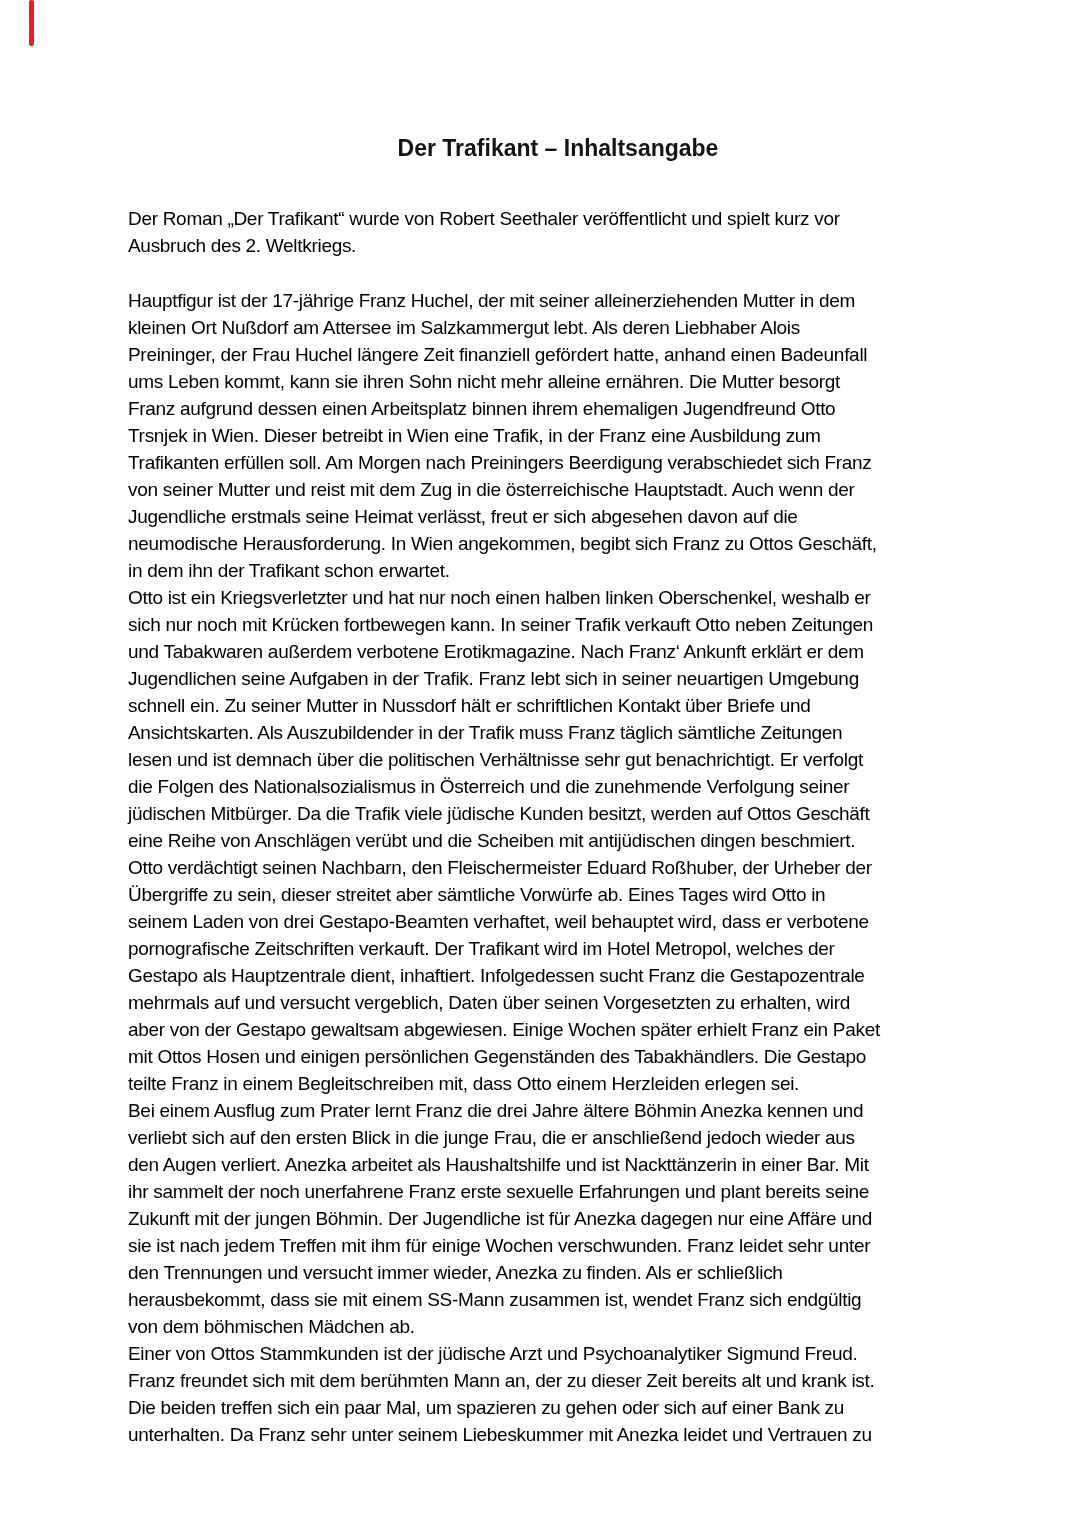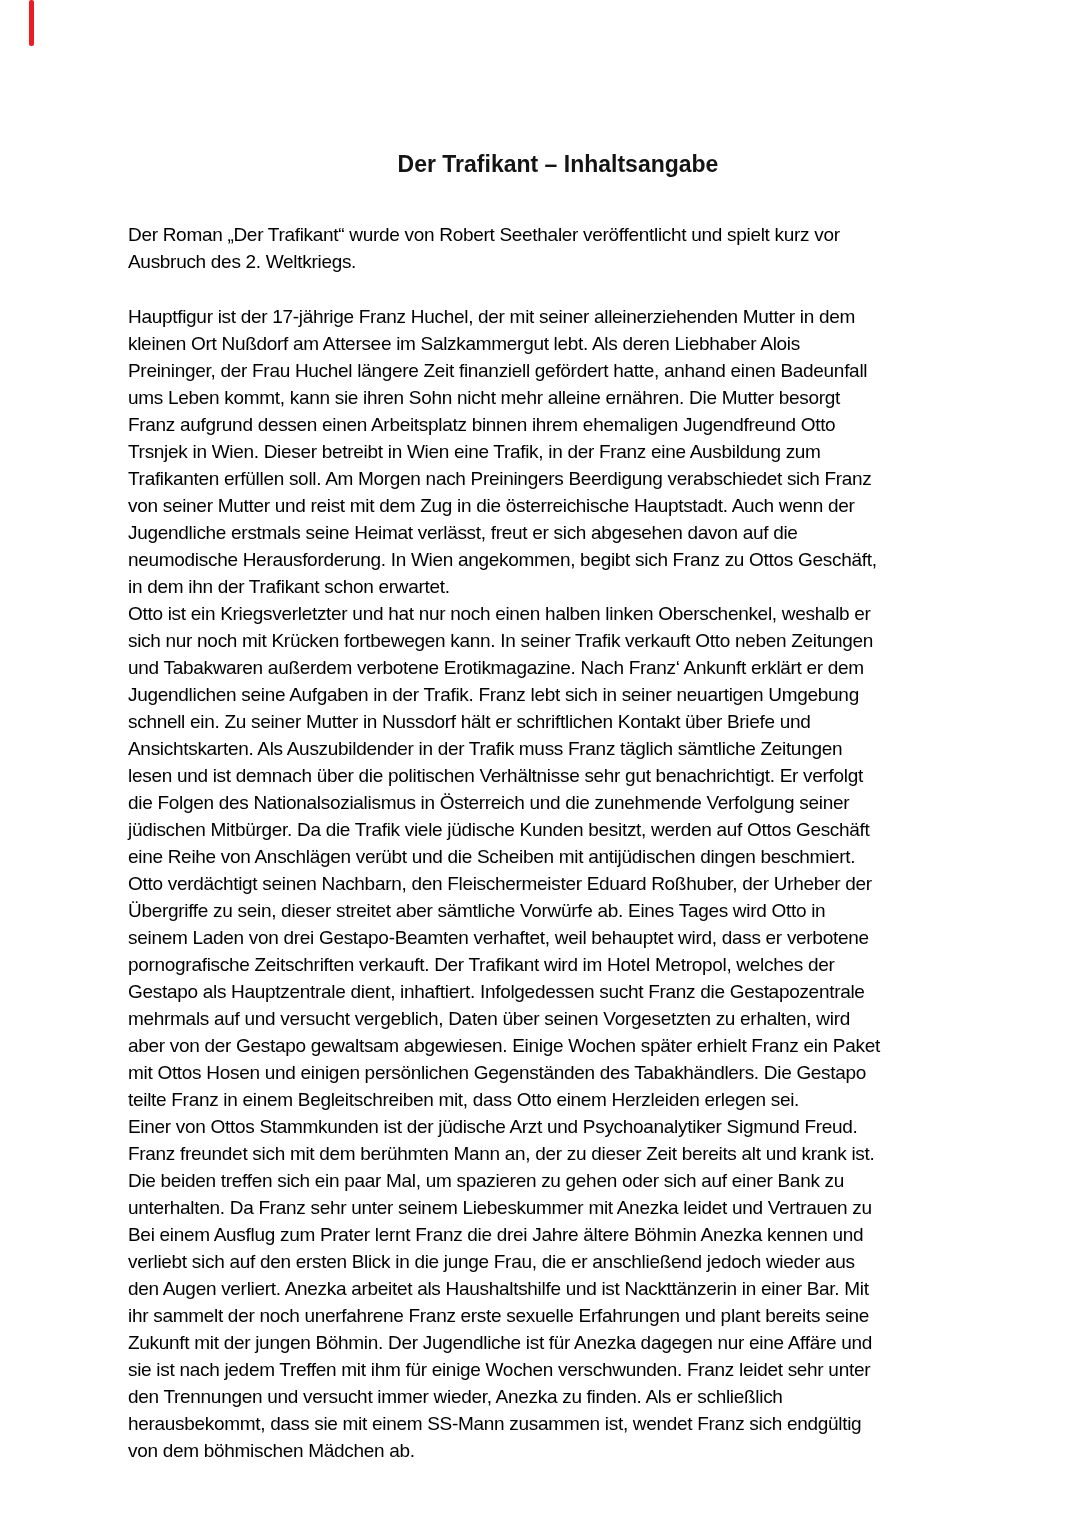--- a/index.html
+++ b/index.html
@@ -23,21 +23,21 @@
     height: 46px;
     border-radius: 2px;
   }
   .doc {
     position: absolute;
     left: 128px;
     top: 133px;
     width: 860px;
   }
   .doc-title {
-    margin: 16px 0 42px 0;
+    margin: 0 0 42px 0;
     font-size: 23px;
     line-height: 30px;
     font-weight: 700;
     text-align: center;
     color: #141414;
   }
   .para {
     margin: 0;
     font-size: 19px;
     line-height: 27px;
@@ -85,27 +85,27 @@
 Otto verdächtigt seinen Nachbarn, den Fleischermeister Eduard Roßhuber, der Urheber der
 Übergriffe zu sein, dieser streitet aber sämtliche Vorwürfe ab. Eines Tages wird Otto in
 seinem Laden von drei Gestapo-Beamten verhaftet, weil behauptet wird, dass er verbotene
 pornografische Zeitschriften verkauft. Der Trafikant wird im Hotel Metropol, welches der
 Gestapo als Hauptzentrale dient, inhaftiert. Infolgedessen sucht Franz die Gestapozentrale
 mehrmals auf und versucht vergeblich, Daten über seinen Vorgesetzten zu erhalten, wird
 aber von der Gestapo gewaltsam abgewiesen. Einige Wochen später erhielt Franz ein Paket
 mit Ottos Hosen und einigen persönlichen Gegenständen des Tabakhändlers. Die Gestapo
 teilte Franz in einem Begleitschreiben mit, dass Otto einem Herzleiden erlegen sei.</p>
 
-  <p class="para">Einer von Ottos Stammkunden ist der jüdische Arzt und Psychoanalytiker Sigmund Freud.
-Franz freundet sich mit dem berühmten Mann an, der zu dieser Zeit bereits alt und krank ist.
-Die beiden treffen sich ein paar Mal, um spazieren zu gehen oder sich auf einer Bank zu
-unterhalten. Da Franz sehr unter seinem Liebeskummer mit Anezka leidet und Vertrauen zu</p>
-
   <p class="para">Bei einem Ausflug zum Prater lernt Franz die drei Jahre ältere Böhmin Anezka kennen und
 verliebt sich auf den ersten Blick in die junge Frau, die er anschließend jedoch wieder aus
 den Augen verliert. Anezka arbeitet als Haushaltshilfe und ist Nackttänzerin in einer Bar. Mit
 ihr sammelt der noch unerfahrene Franz erste sexuelle Erfahrungen und plant bereits seine
 Zukunft mit der jungen Böhmin. Der Jugendliche ist für Anezka dagegen nur eine Affäre und
 sie ist nach jedem Treffen mit ihm für einige Wochen verschwunden. Franz leidet sehr unter
 den Trennungen und versucht immer wieder, Anezka zu finden. Als er schließlich
 herausbekommt, dass sie mit einem SS-Mann zusammen ist, wendet Franz sich endgültig
 von dem böhmischen Mädchen ab.</p>
+
+  <p class="para">Einer von Ottos Stammkunden ist der jüdische Arzt und Psychoanalytiker Sigmund Freud.
+Franz freundet sich mit dem berühmten Mann an, der zu dieser Zeit bereits alt und krank ist.
+Die beiden treffen sich ein paar Mal, um spazieren zu gehen oder sich auf einer Bank zu
+unterhalten. Da Franz sehr unter seinem Liebeskummer mit Anezka leidet und Vertrauen zu</p>
 </div>
 
 </body></html>

